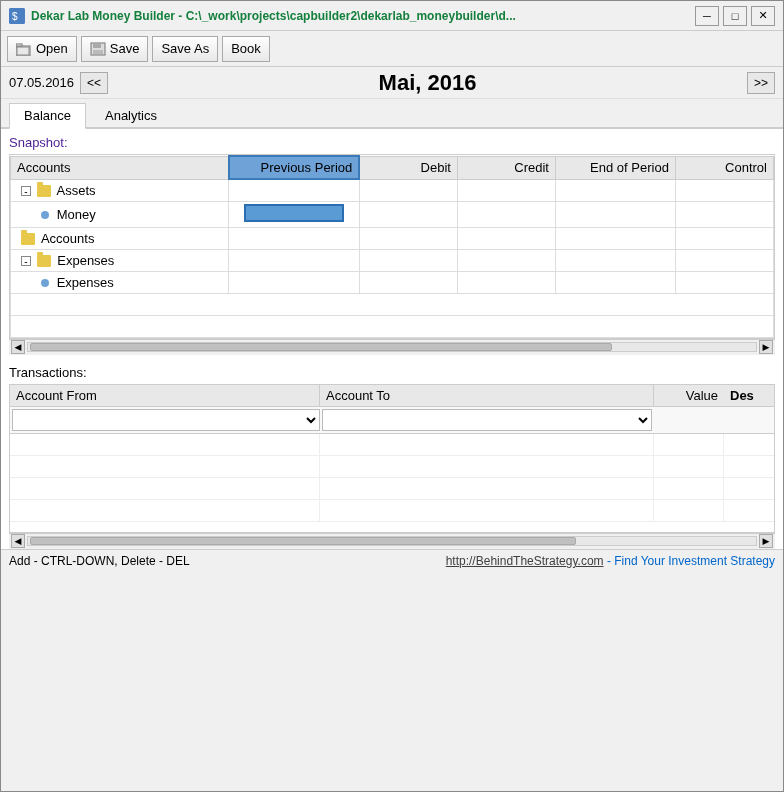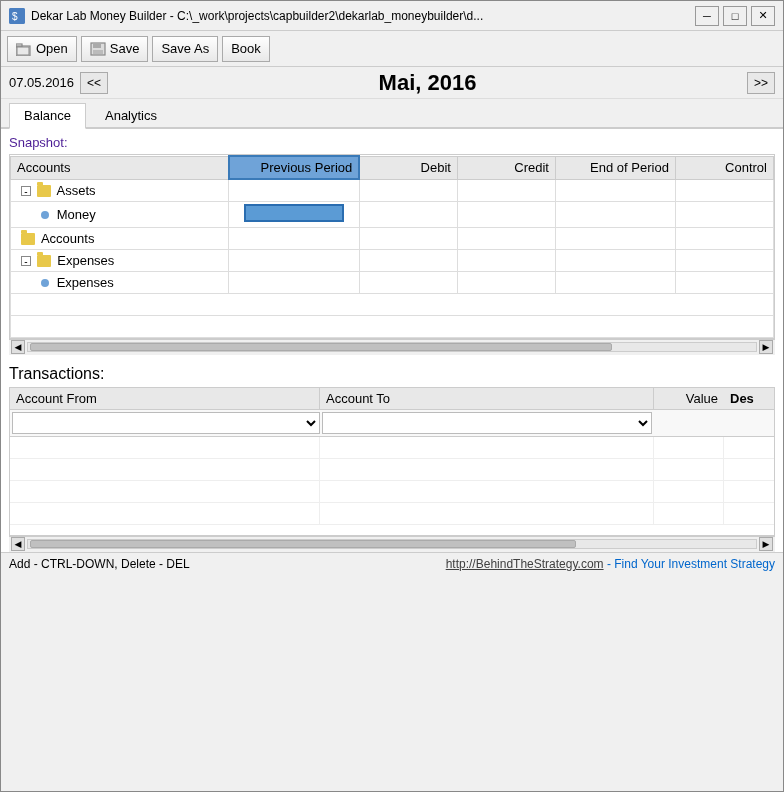--- a/index.html
+++ b/index.html
@@ -24,24 +24,25 @@
       width: 16px;
       height: 16px;
       margin-right: 6px;
       background: #4a7fc1;
       border-radius: 2px;
       display: inline-block;
     }
     .title-bar-text {
       flex: 1;
       font-size: 12px;
-      color: #000000;
+      color: #15803d;
       white-space: nowrap;
       overflow: hidden;
       text-overflow: ellipsis;
+      font-weight: bold;
     }
     .title-bar-controls {
       display: flex;
       gap: 4px;
     }
     .title-bar-btn {
       width: 24px;
       height: 20px;
       border: 1px solid #999;
       background: #f0f0f0;
@@ -251,21 +252,21 @@
       height: 100%;
       background: #c0c0c0;
       border: 1px solid #aaa;
       border-radius: 2px;
     }
     .transactions-section {
       padding: 4px 8px 0 8px;
       background: #fff;
     }
     .transactions-label {
-      font-size: 16px;
+      font-size: 13px;
       margin-bottom: 4px;
     }
     .status-bar {
       background: #f0f0f0;
       border-top: 1px solid #ccc;
       padding: 2px 8px;
       font-size: 12px;
       display: flex;
       align-items: center;
       height: 24px;

